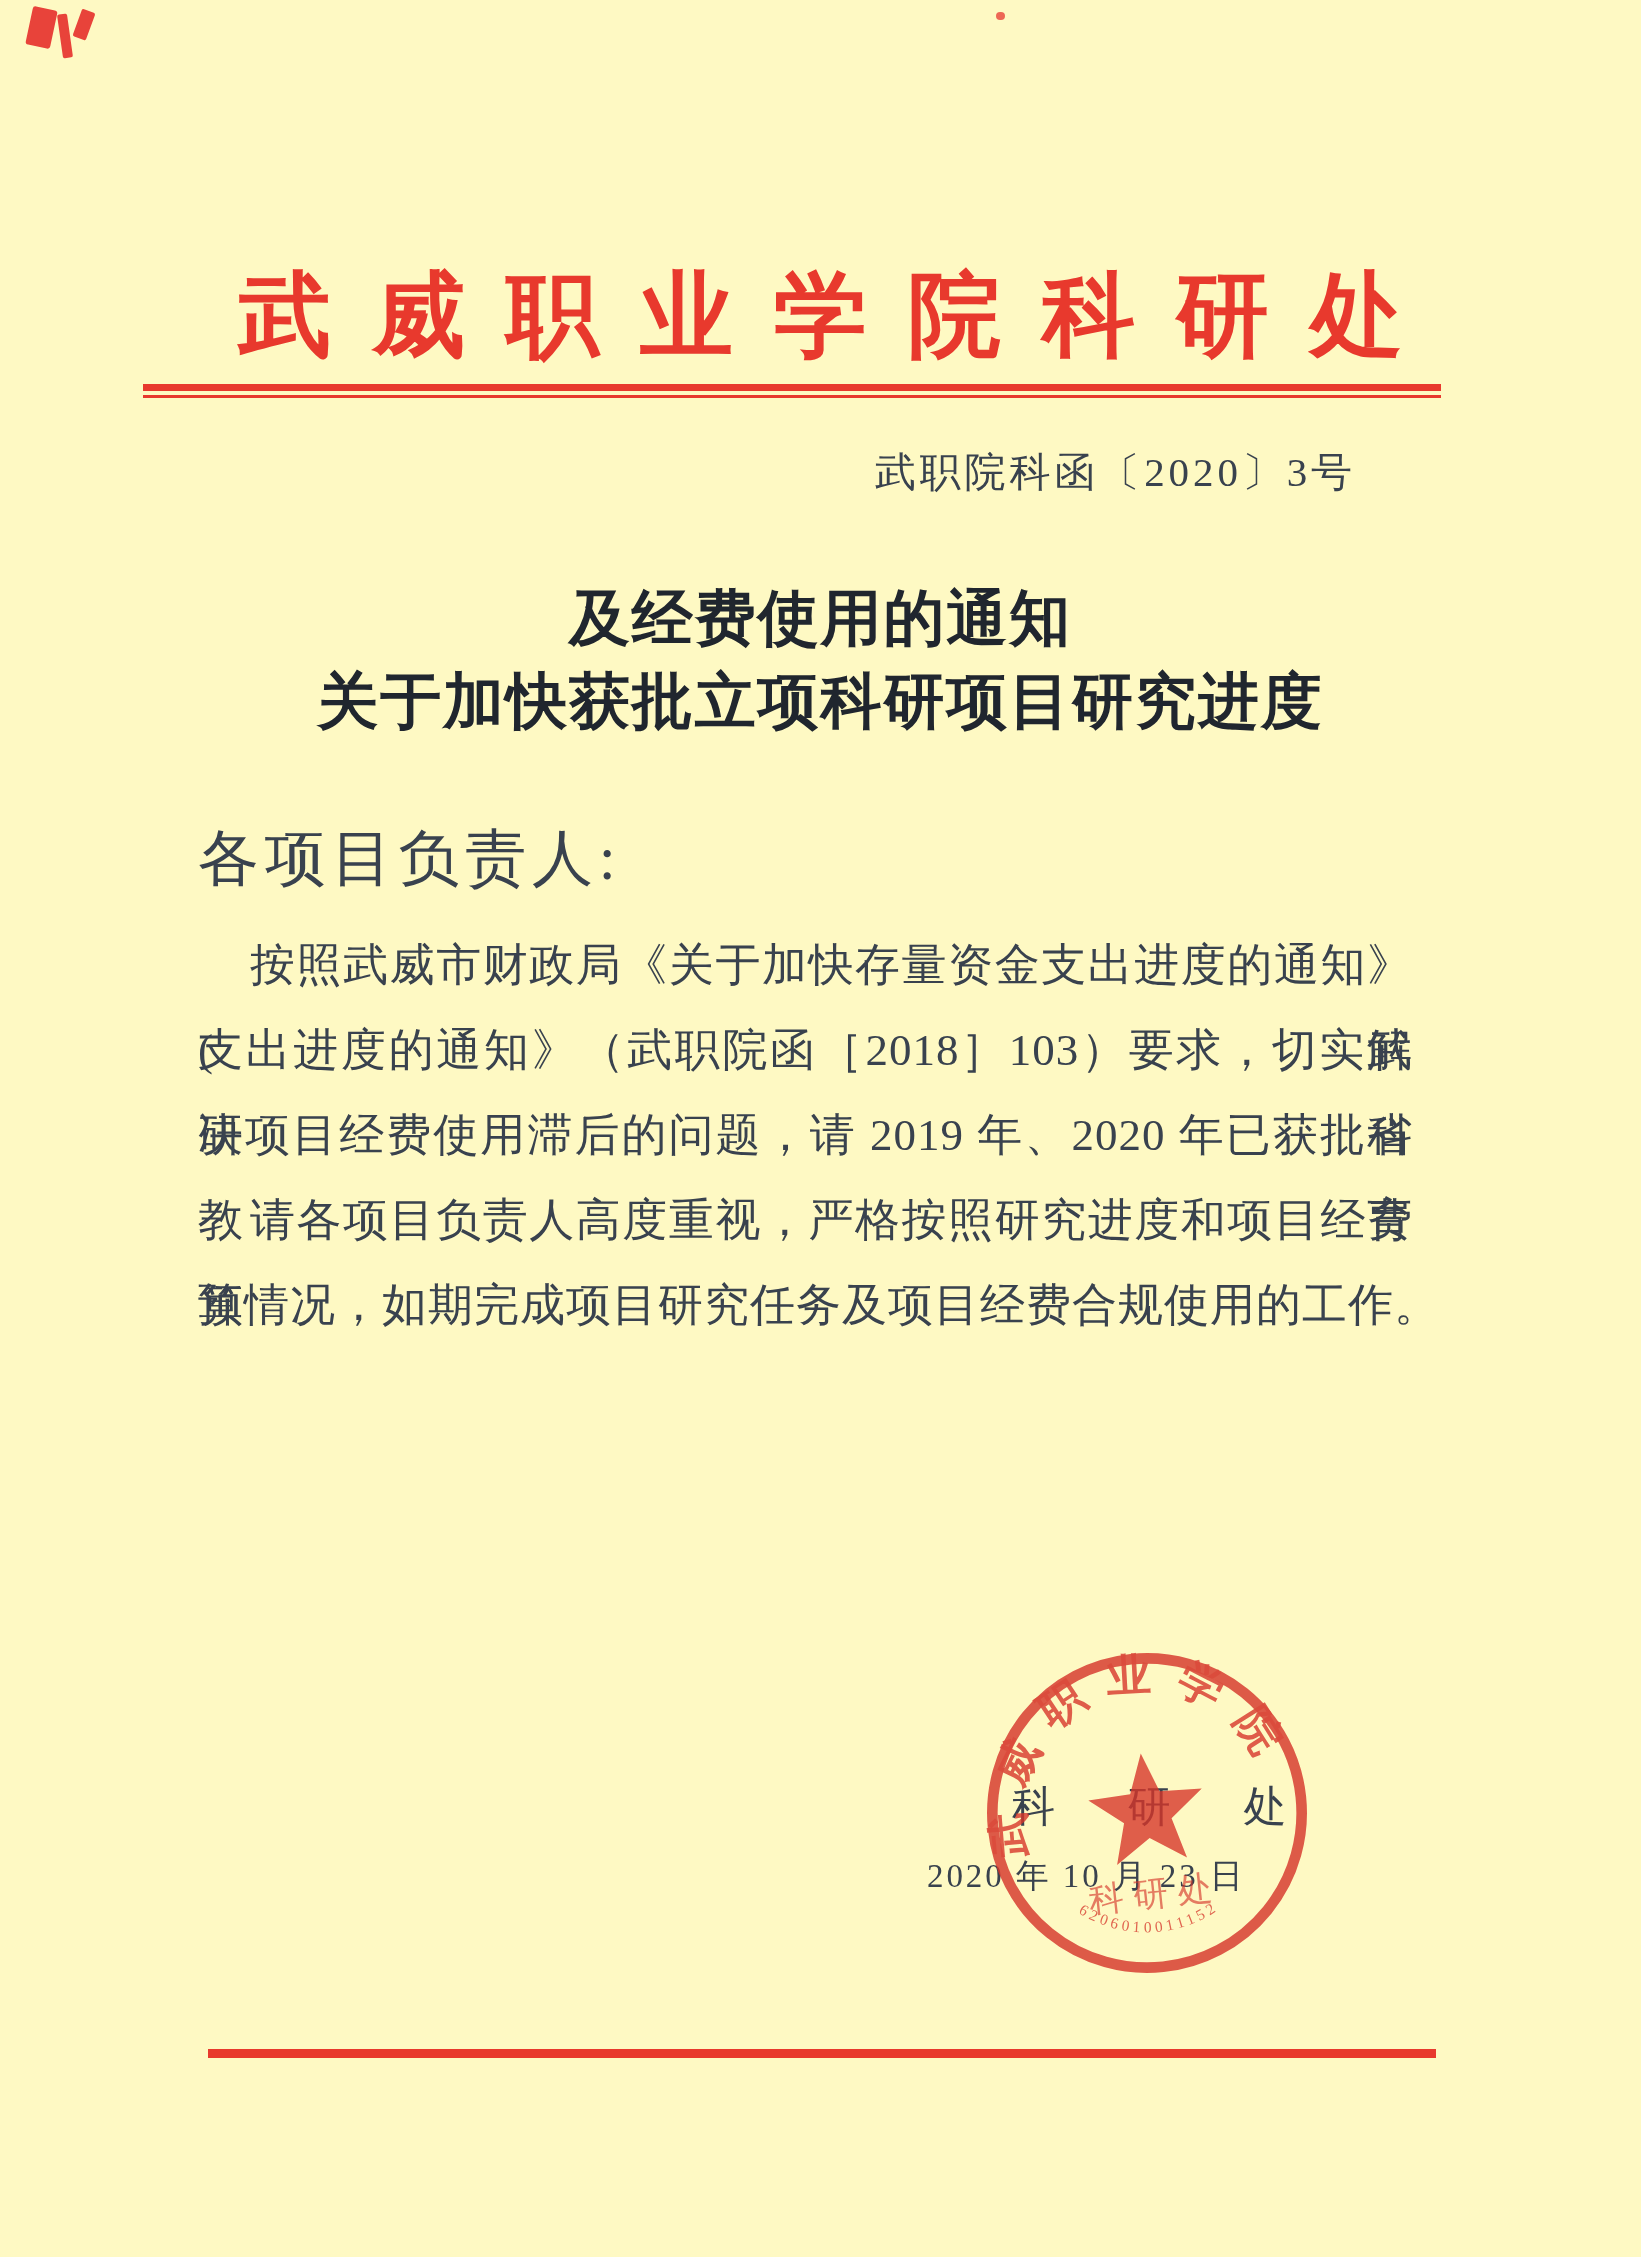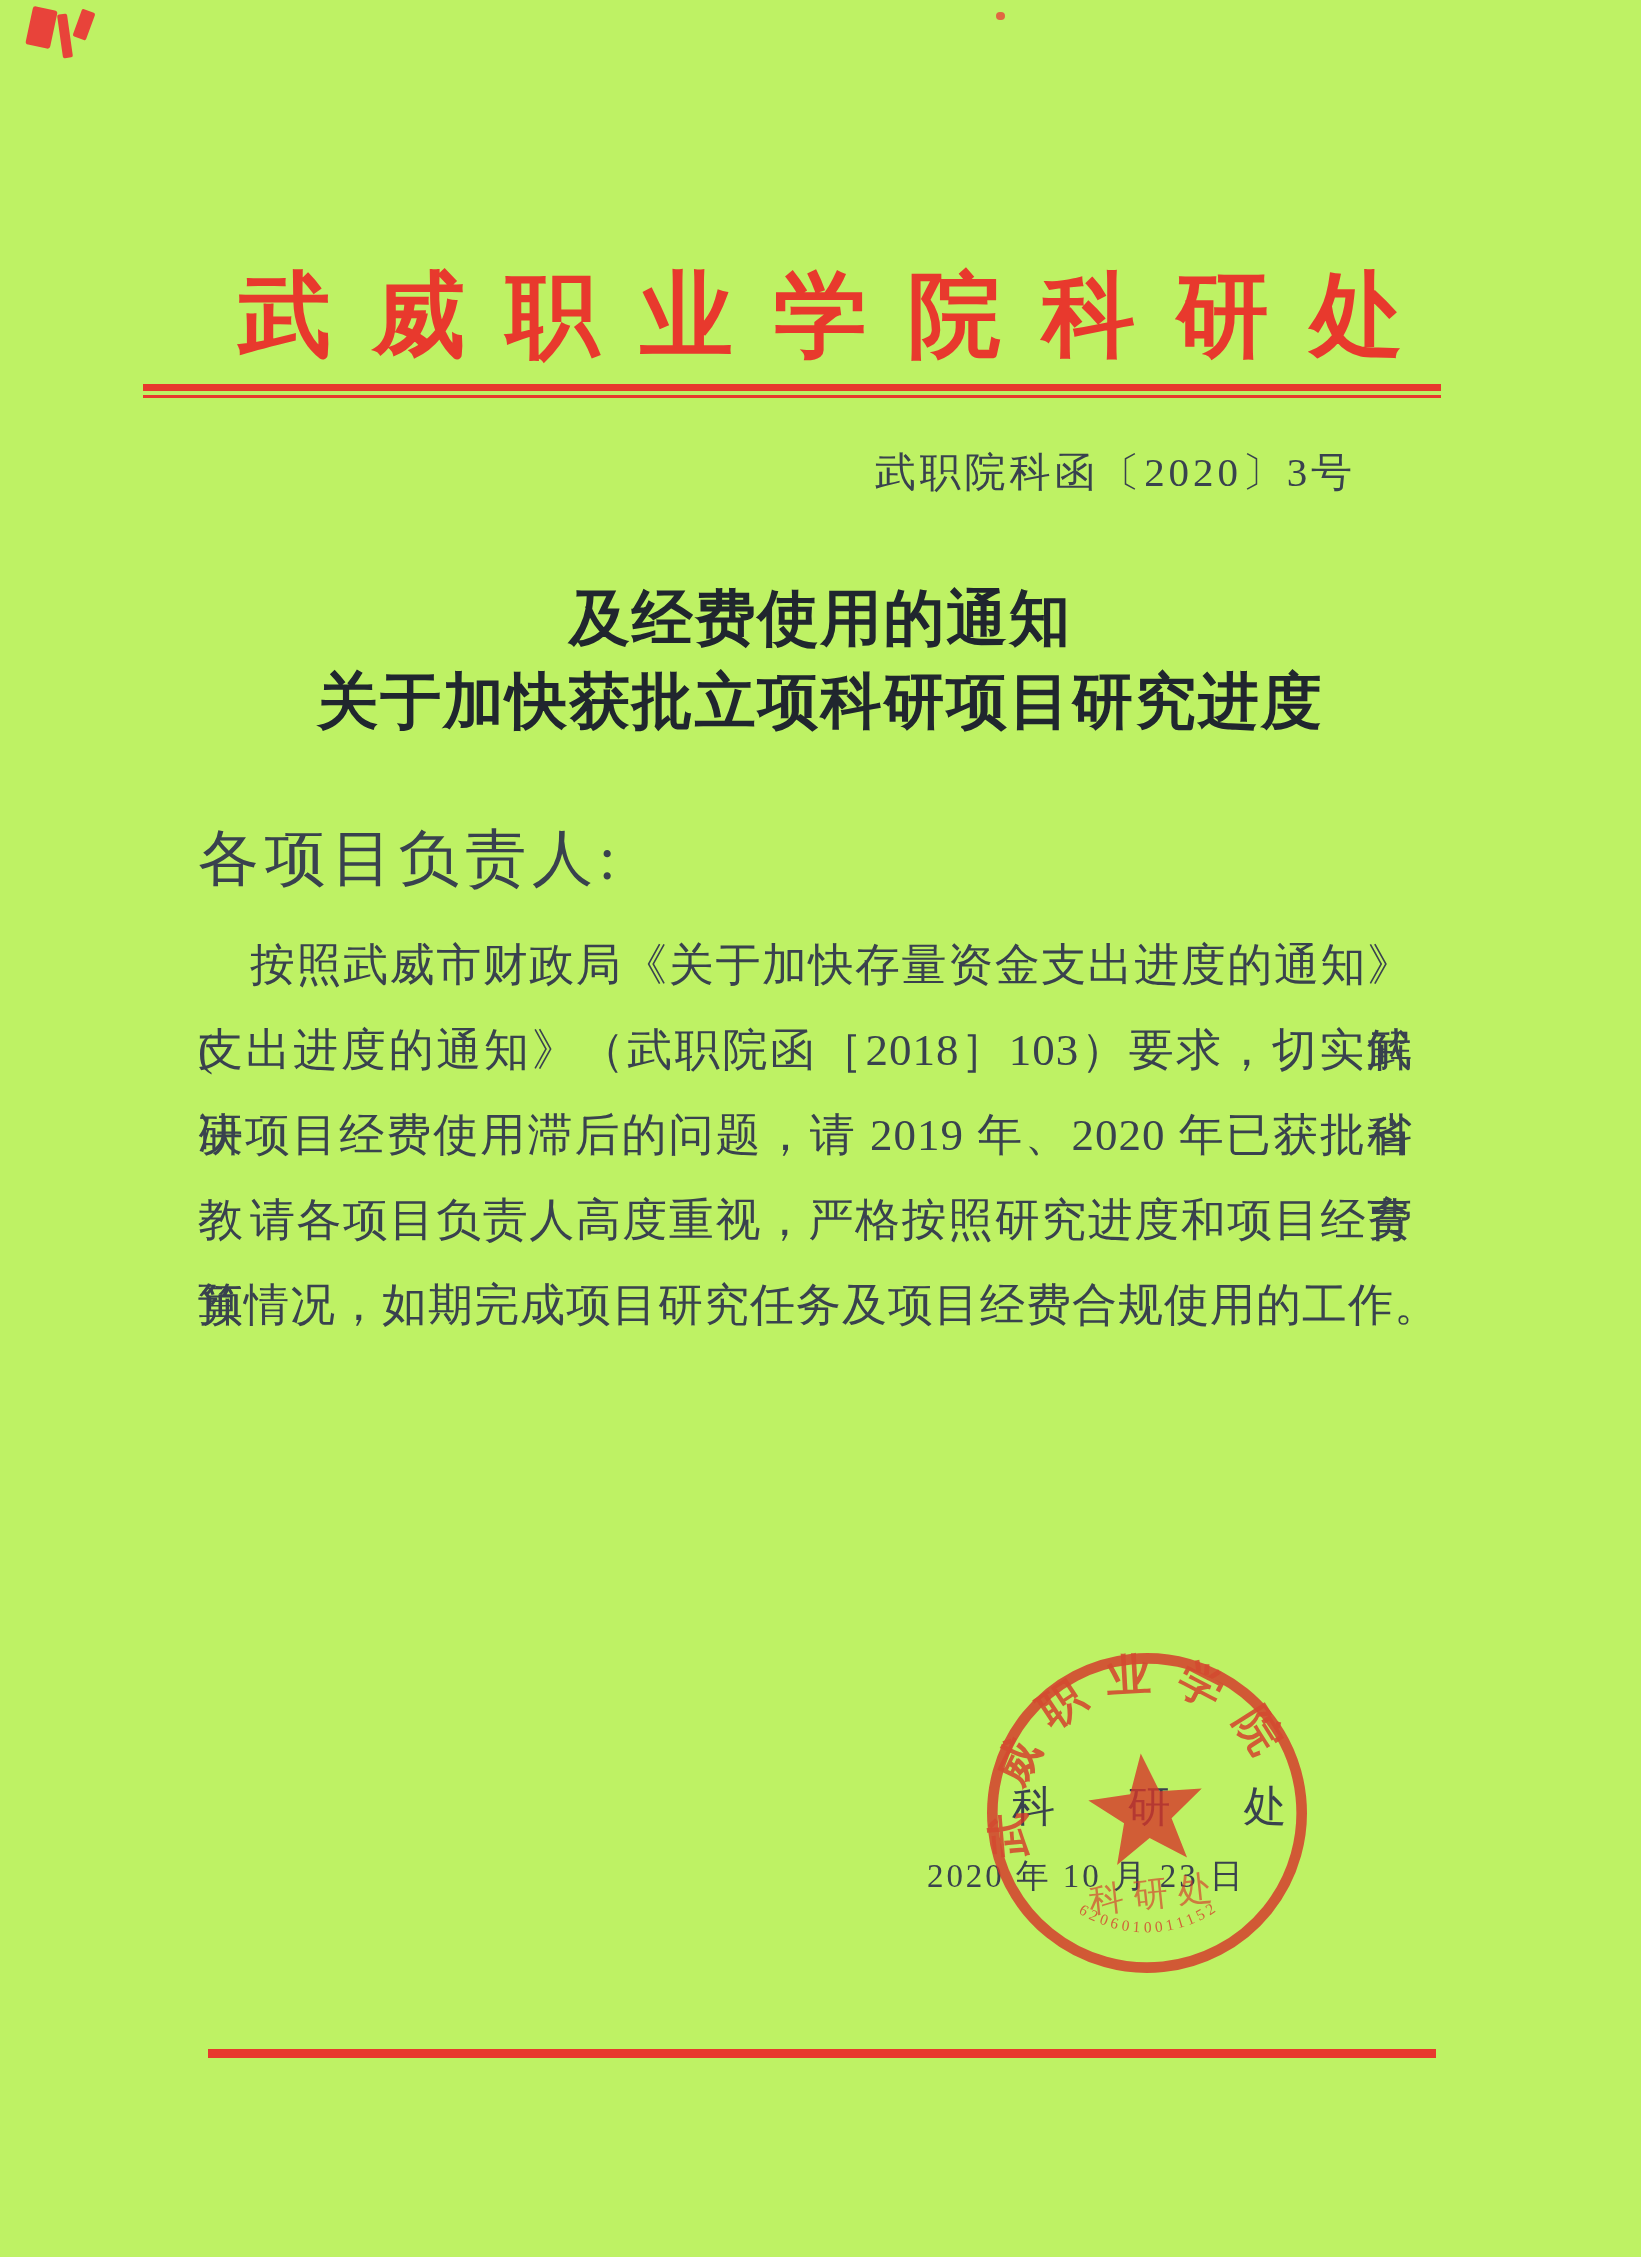--- a/index.html
+++ b/index.html
@@ -4,21 +4,21 @@
 <style>
   html,body{margin:0;padding:0;}
   body{
     background:#ffffff;
     font-family:"Liberation Serif","DejaVu Serif",serif;
   }
   .page{
     position:relative;
     width:1641px;height:2257px;
     margin:0 auto;
-    background:#bef264;
+    background:#fef9c3;
     overflow:hidden;
   }
   
   .artifact{position:absolute;background:#e8433a;}
   .art-1{left:29px;top:7.7px;width:25px;height:39px;transform:rotate(12deg);border-radius:2.9px;}
   .art-2{left:60px;top:13.5px;width:9.7px;height:44px;transform:rotate(-8deg);border-radius:1.9px;}
   .art-3{left:77px;top:9.7px;width:13.5px;height:29px;transform:rotate(20deg);border-radius:1.9px;}
   .art-dot{left:996px;top:11.6px;width:8.7px;height:8.7px;border-radius:50%;opacity:.8;}
   
   .org-header{

